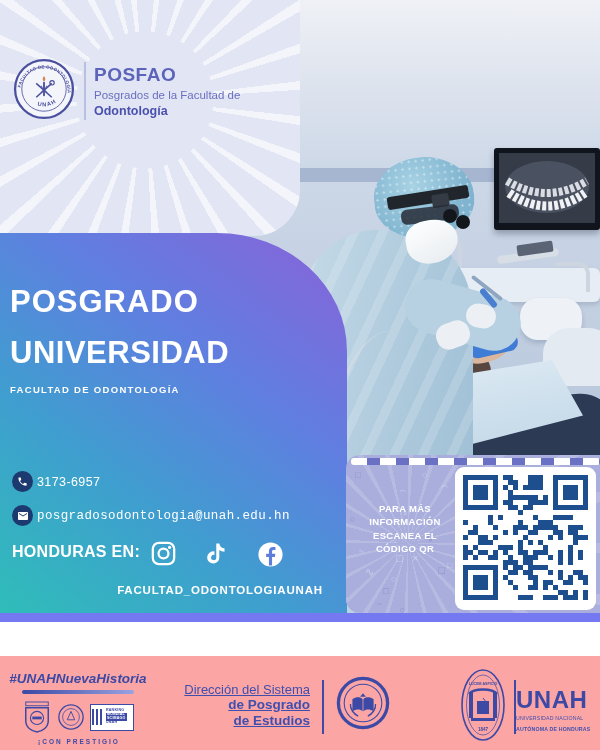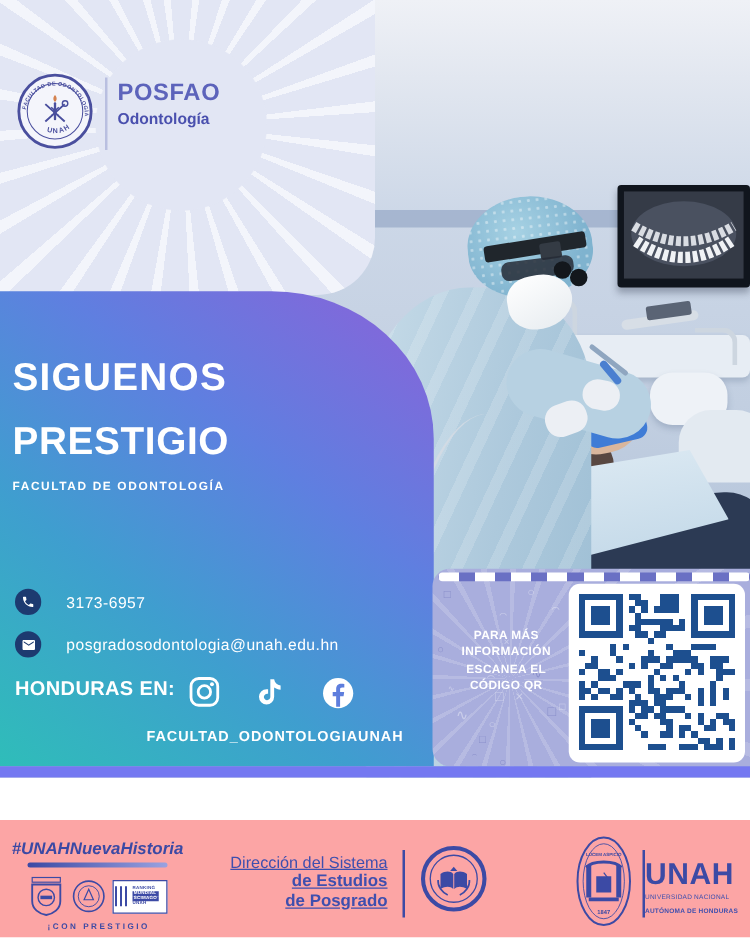--- a/index.html
+++ b/index.html
@@ -62,21 +62,21 @@
   .grad-panel{position:absolute;left:0;top:233px;width:347px;height:380px;
     background:linear-gradient(38deg,#2fbdb9 0%,#3f9ecf 34%,#5f7fe0 64%,#8a62d9 100%);
     border-top-right-radius:130px 118px;}
   .hero{position:absolute;left:10px;top:284px;color:#fff;}
   .hero-l1{font-size:31px;font-weight:800;letter-spacing:1px;}
   .hero-l2{font-size:29px;font-weight:400;letter-spacing:1px;margin-top:17px;}
   .hero-l3{font-size:31px;font-weight:800;letter-spacing:.5px;margin-top:15px;}
   .hero-sub{font-size:9.5px;font-weight:600;letter-spacing:1.3px;margin-top:13px;}
   .contact-row{position:absolute;left:12px;display:flex;align-items:center;color:#fff;}
   .c-icon{width:21px;height:21px;border-radius:50%;background:#1d3a70;display:flex;align-items:center;justify-content:center;flex:none;}
-  .c-label{margin-left:20px;font-size:12.5px;letter-spacing:.4px;}
+  .c-label{margin-left:4px;font-size:12.5px;letter-spacing:.4px;}
   .follow{position:absolute;left:12px;top:543px;color:#fff;font-size:16px;font-weight:800;letter-spacing:.3px;}
   .soc{position:absolute;top:540px;width:28px;height:30px;}
   .handle{position:absolute;left:116px;top:584px;width:208px;text-align:center;color:#fff;font-size:11.5px;font-weight:800;letter-spacing:.8px;}
 
   
   .qr-panel{position:absolute;left:346px;top:455px;width:254px;height:158px;background:#a9aedd;border-radius:14px 0 0 14px;overflow:hidden;}
   .qr-panel:before{content:"";position:absolute;inset:0;
     background:repeating-conic-gradient(from 0deg at 62px 88px,rgba(255,255,255,.16) 0 3deg,transparent 3deg 15deg);}
   .qr-dashes{position:absolute;left:5px;right:0;top:3px;height:7px;
     background:repeating-linear-gradient(90deg,#ffffff 0 16px,#6a70c4 16px 29px);border-radius:3px;}
@@ -174,42 +174,43 @@
         </text>
         <path d="M30 17.5c1.9 2.3 1.5 4 0 5.3-1.5-1.3-1.9-3 0-5.3z" fill="#d4824f"></path>
         <rect x="29.1" y="23" width="1.8" height="14" rx="0.9" fill="#4a4f9e"></rect>
         <path d="M22.5 24.5l15 13.5M37.5 24.5l-15 13.5" stroke="#4a4f9e" stroke-width="1.5"></path>
         <circle cx="37.8" cy="24" r="2.1" fill="none" stroke="#4a4f9e" stroke-width="1.1"></circle>
         <path d="M27 27c3.2 1.6 3.2 4.8 0 6.4M33 27c-3.2 1.6-3.2 4.8 0 6.4" fill="none" stroke="#4a4f9e" stroke-width="0.9"></path>
       </svg>
       <div class="hdr-div"></div>
       <div class="hdr-text">
         <div class="hdr-brand">POSFAO</div>
+        <div class="hdr-tag">Posgrados de la Facultad de</div>
         <div class="hdr-tag-b">Odontología</div>
       </div>
     </div>
   </div>
 
   <div class="grad-panel"></div>
 
   <div class="hero">
-    <div class="hero-l1">SIGUENOS</div>
-    <div class="hero-l3">PRESTIGIO</div>
+    <div class="hero-l1">POSGRADO</div>
+    <div class="hero-l3">UNIVERSIDAD</div>
     <div class="hero-sub">FACULTAD DE ODONTOLOGÍA</div>
   </div>
 
   <div class="contact-row" style="top:471px;">
     <div class="c-icon">
       <svg viewBox="0 0 24 24" width="11" height="11">
           <path fill="#fff" d="M6.62 10.79c1.44 2.83 3.76 5.14 6.59 6.59l2.2-2.2c.27-.27.67-.36 1.02-.24 1.12.37 2.33.57 3.57.57.55 0 1 .45 1 1V20c0 .55-.45 1-1 1-9.39 0-17-7.61-17-17 0-.55.45-1 1-1h3.5c.55 0 1 .45 1 1 0 1.25.2 2.45.57 3.57.11.35.03.74-.25 1.02l-2.2 2.2z"></path>
         </svg>
     </div>
     <div class="c-label">3173-6957</div>
   </div>
-  <div class="contact-row" style="top:505px;">
+  <div class="contact-row" style="top:505px;font-family:Liberation Mono, monospace;">
     <div class="c-icon">
       <svg viewBox="0 0 24 24" width="12" height="12">
           <path fill="#fff" d="M20 4H4c-1.1 0-2 .9-2 2v12c0 1.1.9 2 2 2h16c1.1 0 2-.9 2-2V6c0-1.1-.9-2-2-2zm0 4l-8 5-8-5V6l8 5 8-5v2z"></path>
         </svg>
     </div>
     <div class="c-label">posgradosodontologia@unah.edu.hn</div>
   </div>
 
   <div class="follow">HONDURAS EN:</div>
   <div class="soc" style="left:150px;">
@@ -492,22 +493,22 @@
         </div>
       </div>
     </div>
     <div class="prestige">
       <div>¡CON PRESTIGIO</div>
       <div>Y CALIDAD INTERNACIONAL!</div>
     </div>
 
     <div class="dsep">
       <div class="dsep-1">Dirección del Sistema</div>
+      <div class="dsep-b">de Posgrado</div>
       <div class="dsep-b">de Estudios</div>
-      <div class="dsep-b">de Posgrado</div>
     </div>
     <div class="vline" style="left:322px;"></div>
 
     <div class="vra-wrap">
       <svg viewBox="0 0 56 56" width="54" height="54">
         <circle cx="28" cy="28" r="25.5" fill="none" stroke="#3c4aa5" stroke-width="3.4"></circle>
         <circle cx="28" cy="28" r="19.5" fill="none" stroke="#3c4aa5" stroke-width="1.1"></circle>
         <path d="M28 18l-3 3.5h6z" fill="#3c4aa5"></path>
         <path d="M17 24c4-2.6 8.2-2.6 10.6 0v12.5C25.2 34 21 34 17 36.5zM39 24c-4-2.6-8.2-2.6-10.6 0v12.5C30.8 34 35 34 39 36.5z" fill="#3c4aa5"></path>
         <path d="M15 29c-.5 5.5 3.5 10.5 8 12.5M41 29c.5 5.5-3.5 10.5-8 12.5" stroke="#3c4aa5" fill="none" stroke-width="1.4"></path>

